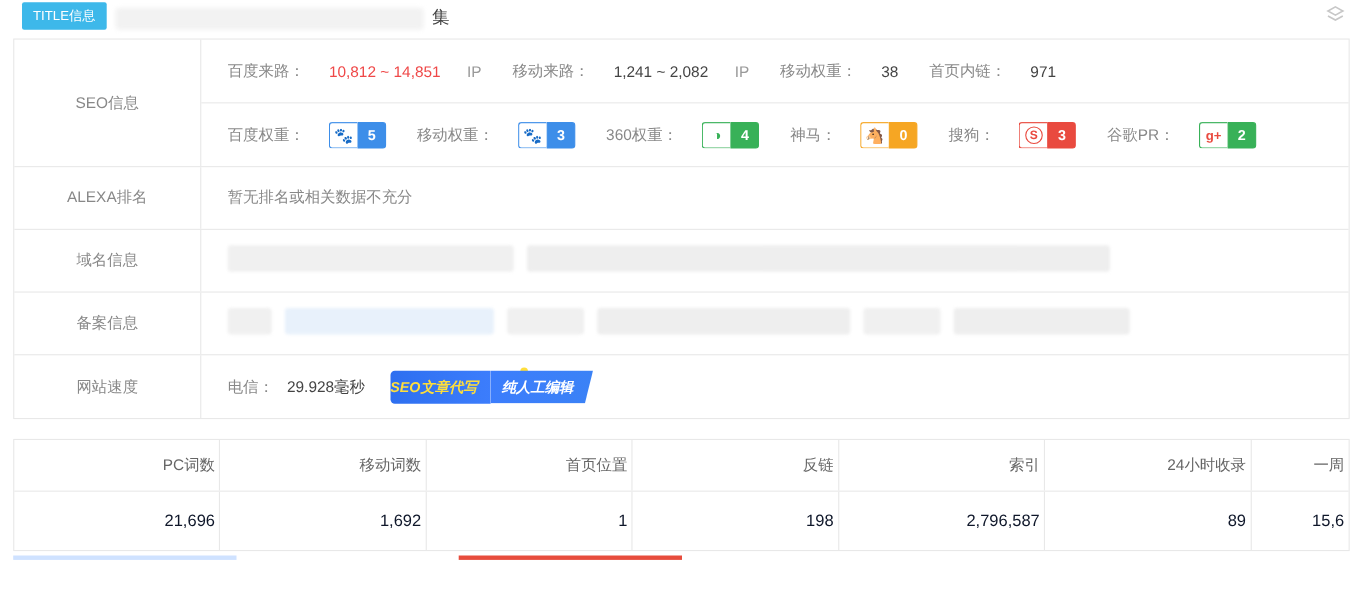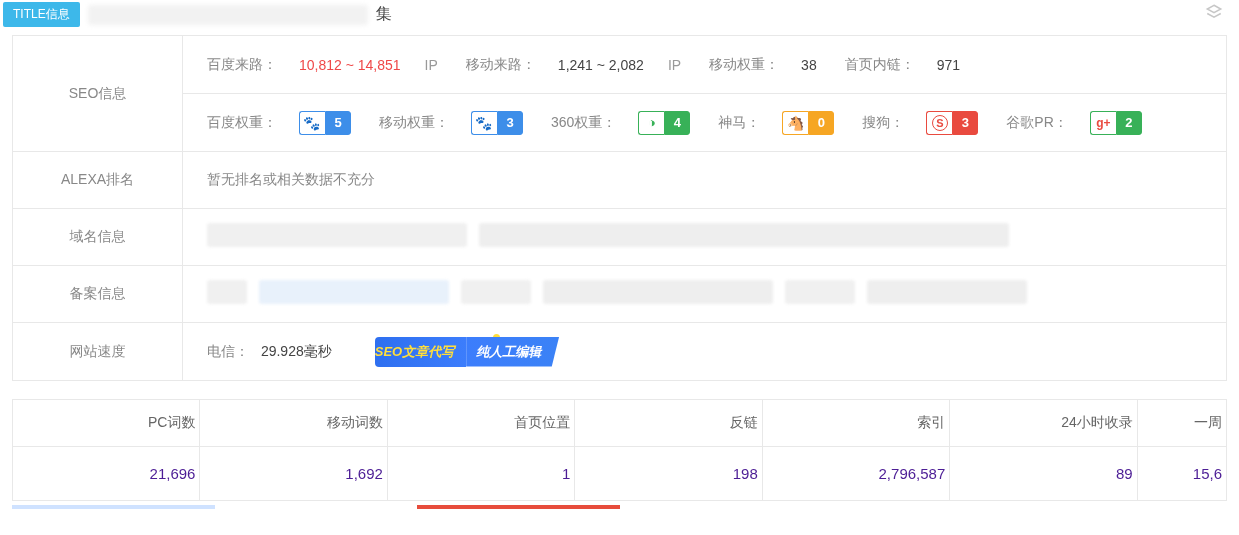--- a/index.html
+++ b/index.html
@@ -5,22 +5,22 @@
     * { box-sizing: border-box; margin: 0; padding: 0; }
     body {
       font-family: "Microsoft YaHei", Arial, sans-serif;
       font-size: 14px;
       color: #333;
       background: #fff;
       width: 1239px;
     }
     .title-row {
       display: flex;
-      align-items: center;
-      padding: 2px 12px 8px 3px;
+      align-items: flex-end;
+      padding: 2px 12px 8px 20px;
       gap: 8px;
     }
     .title-badge {
       background: #3db8ea;
       color: #fff;
       font-size: 12px;
       padding: 4px 10px;
       border-radius: 2px;
     }
     .title-blur {
@@ -133,21 +133,21 @@
     .horse { font-size:14px; color:#f6a623; }
     .sogou-s { color:#e94a3f; font-weight:bold; font-size:13px; border:1px solid #e94a3f; border-radius:50%; width:16px; height:16px; line-height:14px; text-align:center; font-size:11px;}
     .gplus { color:#e94a3f; font-weight:bold; font-size:12px; }
 
     .placeholder-blocks {
       display:flex; gap:12px; align-items:center; padding: 14px 24px;
     }
     .ph-block { height:24px; border-radius:3px; filter:blur(1.5px);}
 
     .speed-row {
-      display:flex; align-items:center; gap:43px; padding: 0 24px; height:100%;
+      display:flex; align-items:center; gap:23px; padding: 0 24px; height:100%;
     }
     .speed-metric { color:#888; }
     .speed-val { color:#444; margin-left:8px; }
     .promo-badge {
       position:relative;
       display:flex;
       height:30px;
       line-height:30px;
       font-size:13px;
       font-style: italic;
@@ -180,21 +180,21 @@
     .stats-header { border-bottom:1px solid #e8e8e8; }
     .stat-cell {
       flex: 1 1 0;
       text-align:right;
       padding:14px 4px;
       color:#666;
       border-right:1px solid #e8e8e8;
       white-space:nowrap;
       overflow:hidden;
     }
-    .stats-values .stat-cell { color:#4c1d95; padding:18px 4px; font-size:15px; }
+    .stats-values .stat-cell { color:#0f172a; padding:18px 4px; font-size:15px; }
     .stat-cell:last-child { border-right:none; }
     .stat-cell.narrow { flex: 0.45 1 0; }
 
     .bottom-tabs {
       display:flex; margin: 4px 12px 0 12px; height:4px;
     }
     .bt { flex:1; }
     .bt.blue { background:#cfe2ff; }
     .bt.red { background:#e74c3c; }
   </style>

